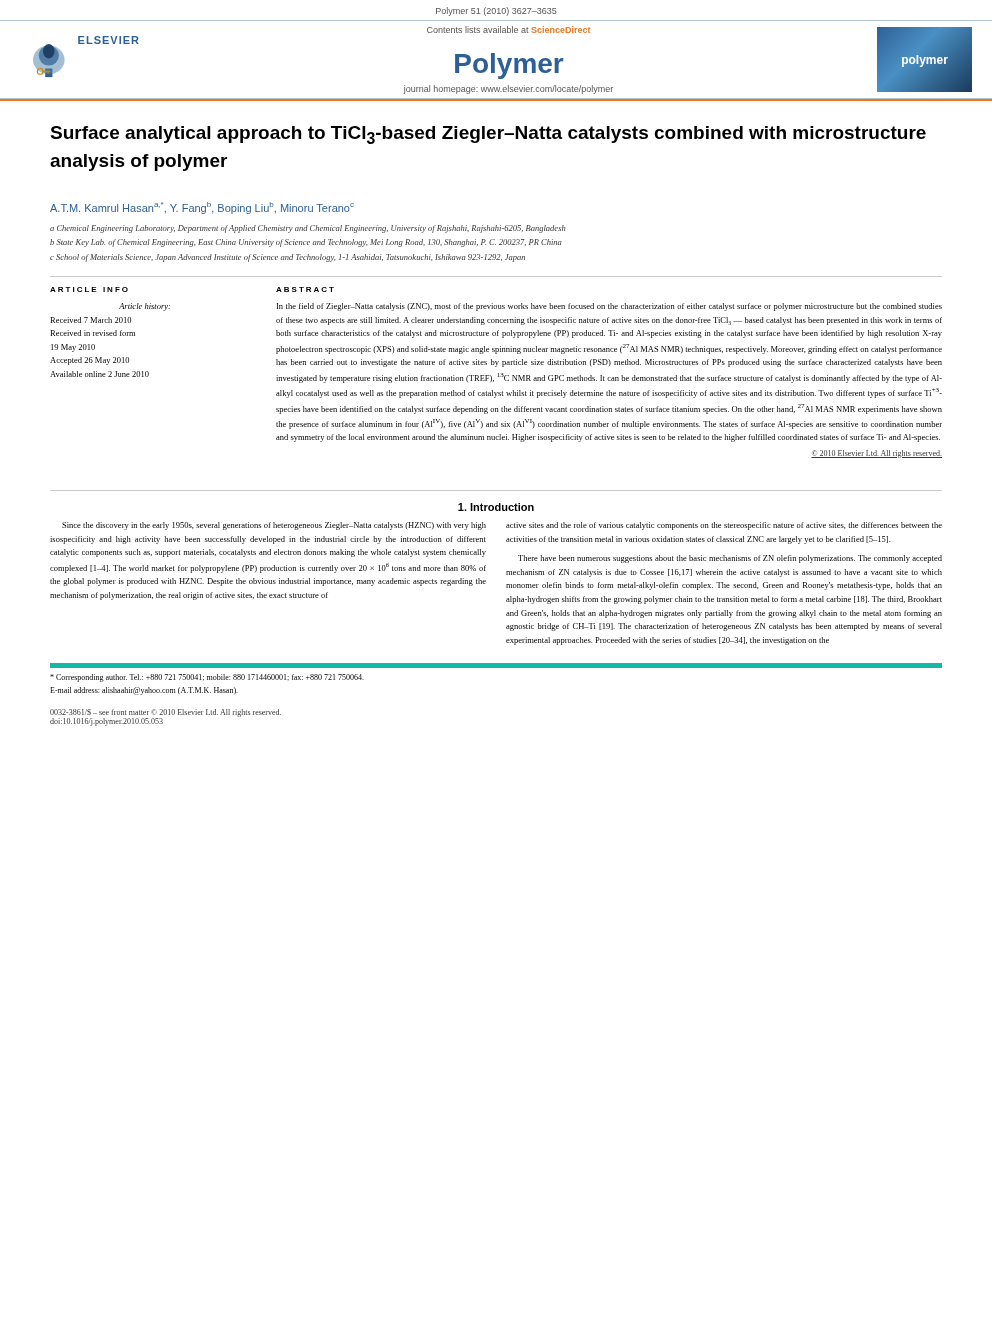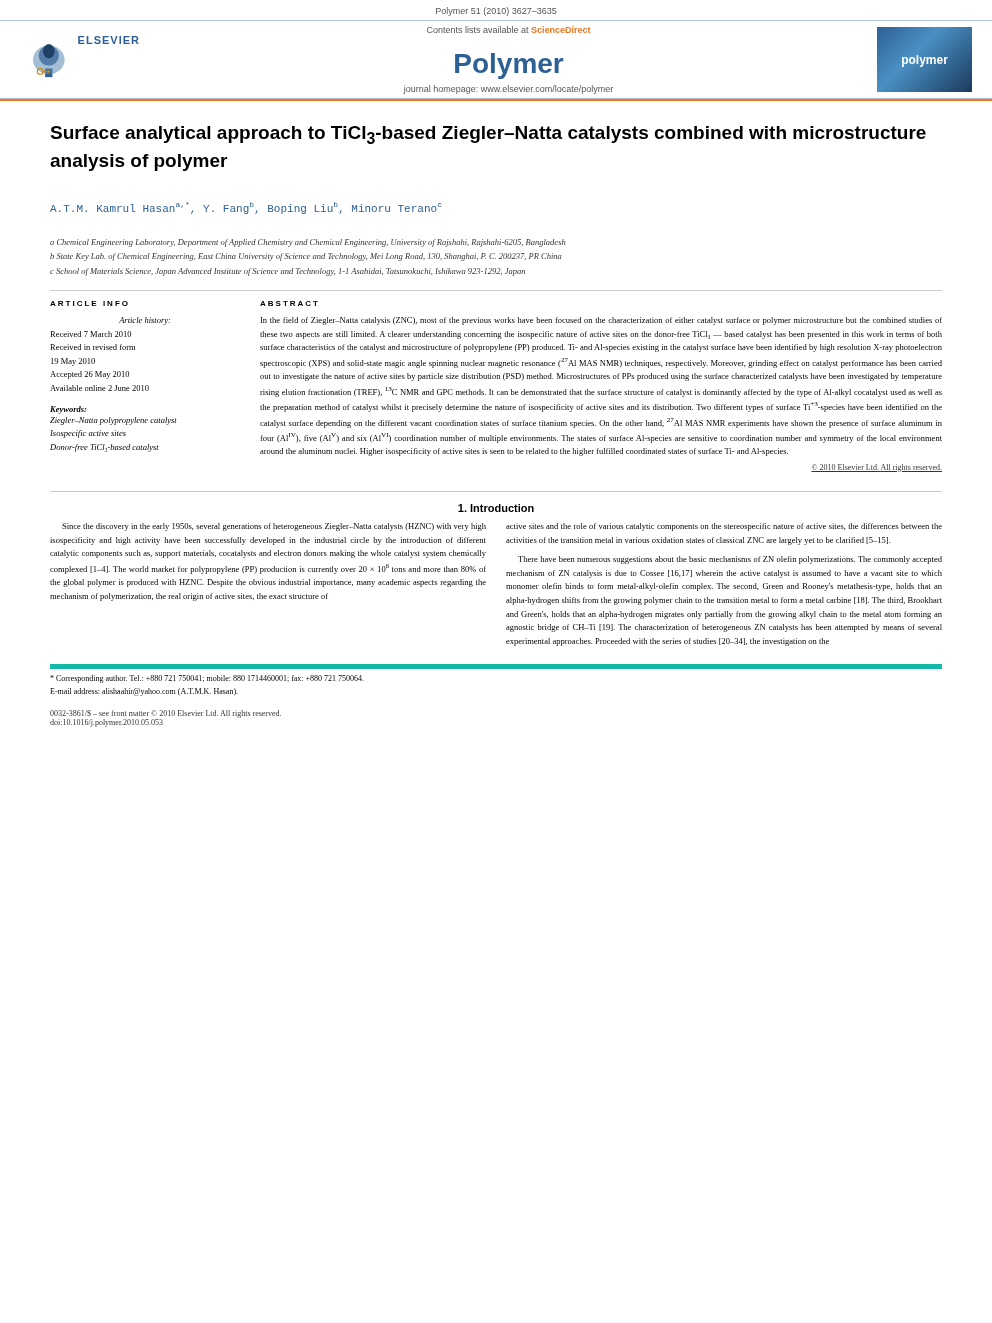--- a/index.html
+++ b/index.html
@@ -82,24 +82,24 @@
       font-family: Arial, sans-serif;
       font-size: 19px;
       font-weight: bold;
       color: #000;
       margin-bottom: 26px;
       line-height: 1.3;
     }
 
     
     .authors {
-      font-family: Liberation Mono, monospace;
+      font-family: Liberation Sans, sans-serif;
       font-size: 11px;
       color: #2e6096;
-      margin-bottom: 21px;
+      margin-bottom: 8px;
     }
     .authors sup {
       font-size: 8px;
     }
 
     
     .affiliations {
       font-size: 8.5px;
       font-style: italic;
       color: #333;
@@ -113,22 +113,22 @@
     
     .thin-divider {
       border: none;
       border-top: 1px solid #ccc;
       margin: 8px 0;
     }
 
     
     .two-col {
       display: flex;
-      gap: 20px;
-      margin-bottom: 19px;
+      gap: 36px;
+      margin-bottom: 32px;
     }
     .col-left {
       width: 190px;
       flex-shrink: 0;
     }
     .col-right {
       flex: 1;
     }
 
     
@@ -315,26 +315,20 @@
       <div class="col-left">
         <div class="section-label">ARTICLE INFO</div>
         <div class="article-info-block">
           <div class="info-label">Article history:</div>
           <div>Received 7 March 2010</div>
           <div>Received in revised form</div>
           <div>19 May 2010</div>
           <div>Accepted 26 May 2010</div>
           <div>Available online 2 June 2010</div>
         </div>
-        <div class="keywords-block">
-          <div class="kw-label">Keywords:</div>
-          <span class="kw-item">Ziegler–Natta polypropylene catalyst</span>
-          <span class="kw-item">Isospecific active sites</span>
-          <span class="kw-item">Donor-free TiCl₃-based catalyst</span>
-        </div>
       </div>
 
       <div class="col-right">
         <div class="section-label">ABSTRACT</div>
         <div class="abstract-text">
           <p>In the field of Ziegler–Natta catalysis (ZNC), most of the previous works have been focused on the characterization of either catalyst surface or polymer microstructure but the combined studies of these two aspects are still limited. A clearer understanding concerning the isospecific nature of active sites on the donor-free TiCl₃ — based catalyst has been presented in this work in terms of both surface characteristics of the catalyst and microstructure of polypropylene (PP) produced. Ti- and Al-species existing in the catalyst surface have been identified by high resolution X-ray photoelectron spectroscopic (XPS) and solid-state magic angle spinning nuclear magnetic resonance (<sup>27</sup>Al MAS NMR) techniques, respectively. Moreover, grinding effect on catalyst performance has been carried out to investigate the nature of active sites by particle size distribution (PSD) method. Microstructures of PPs produced using the surface characterized catalysts have been investigated by temperature rising elution fractionation (TREF), <sup>13</sup>C NMR and GPC methods. It can be demonstrated that the surface structure of catalyst is dominantly affected by the type of Al-alkyl cocatalyst used as well as the preparation method of catalyst whilst it precisely determine the nature of isospecificity of active sites and its distribution. Two different types of surface Ti<sup>+3</sup>-species have been identified on the catalyst surface depending on the different vacant coordination states of surface titanium species. On the other hand, <sup>27</sup>Al MAS NMR experiments have shown the presence of surface aluminum in four (Al<sup>IV</sup>), five (Al<sup>V</sup>) and six (Al<sup>VI</sup>) coordination number of multiple environments. The states of surface Al-species are sensitive to coordination number and symmetry of the local environment around the aluminum nuclei. Higher isospecificity of active sites is seen to be related to the higher fulfilled coordinated states of surface Ti- and Al-species.</p>
         </div>
         <div class="copyright-line">© 2010 Elsevier Ltd. All rights reserved.</div>
       </div>
     </div>

